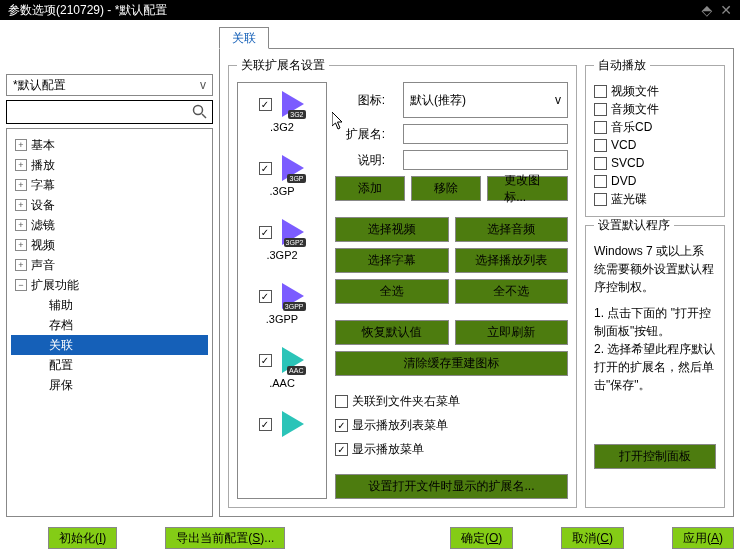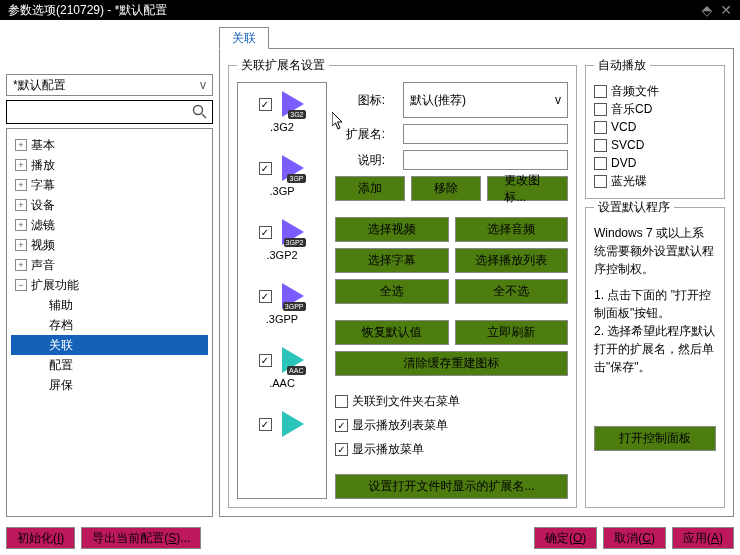--- a/index.html
+++ b/index.html
@@ -47,21 +47,21 @@
 .btn-row { display: flex; gap: 6px; }
 .btn { border: 1px solid #888; background: #4d7c0f; height: 25px; display: flex; align-items: center; justify-content: center; cursor: pointer; padding: 0 16px; flex: 1; }
 .checkbox-row { display: flex; align-items: center; gap: 4px; height: 18px; }
 .checkbox { width: 13px; height: 13px; border: 1px solid #555; display: inline-flex; align-items: center; justify-content: center; font-size: 10px; }
 .checkbox.checked::after { content: "✓"; color: #000; }
 .side-col { width: 140px; display: flex; flex-direction: column; gap: 0; }
 .autoplay fieldset { display: flex; flex-direction: column; gap: 3px; }
 .defprog-text { font-size: 12px; line-height: 1.5; }
 .bottom-bar { display: flex; padding: 4px 6px 6px 6px; gap: 6px; align-items: center; }
 .bottom-bar .spacer { flex: 1; }
-.bottom-btn { border: 1px solid #888; background: #be185d; height: 22px; padding: 0 10px; display: flex; align-items: center; cursor: pointer; }
+.bottom-btn { border: 1px solid #888; background: #84cc16; height: 22px; padding: 0 10px; display: flex; align-items: center; cursor: pointer; margin-left: 42px; }
 .underline { text-decoration: underline; }
 .cursor-arrow { position: absolute; left: 332px; top: 112px; pointer-events: none; }
 .main-area { flex: 1; display: flex; gap: 6px; min-height: 0; }
 .ext-fieldset { flex: 1; display: flex; gap: 8px; min-height: 0; }
 </style>
 </head>
 <body>
 
 <div class="window">
   <div class="titlebar">
@@ -270,20 +270,24 @@
               </div>
             </div>
           </fieldset>
           <div class="side-col">
             <div class="autoplay">
               <fieldset>
                 <legend>自动播放</legend>
                 <div id="autoplay-items">
                     <div class="checkbox-row">
                       <span class="checkbox"></span>
+                      <span>视频文件</span>
+                    </div>
+                    <div class="checkbox-row">
+                      <span class="checkbox"></span>
                       <span>音频文件</span>
                     </div>
                     <div class="checkbox-row">
                       <span class="checkbox"></span>
                       <span>音乐CD</span>
                     </div>
                     <div class="checkbox-row">
                       <span class="checkbox"></span>
                       <span>VCD</span>
                     </div>

